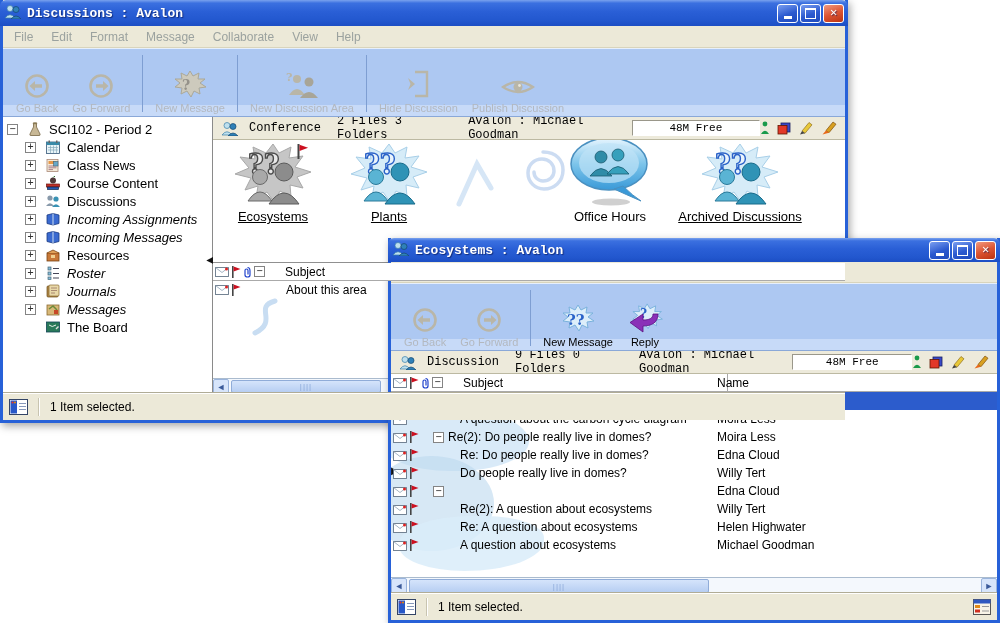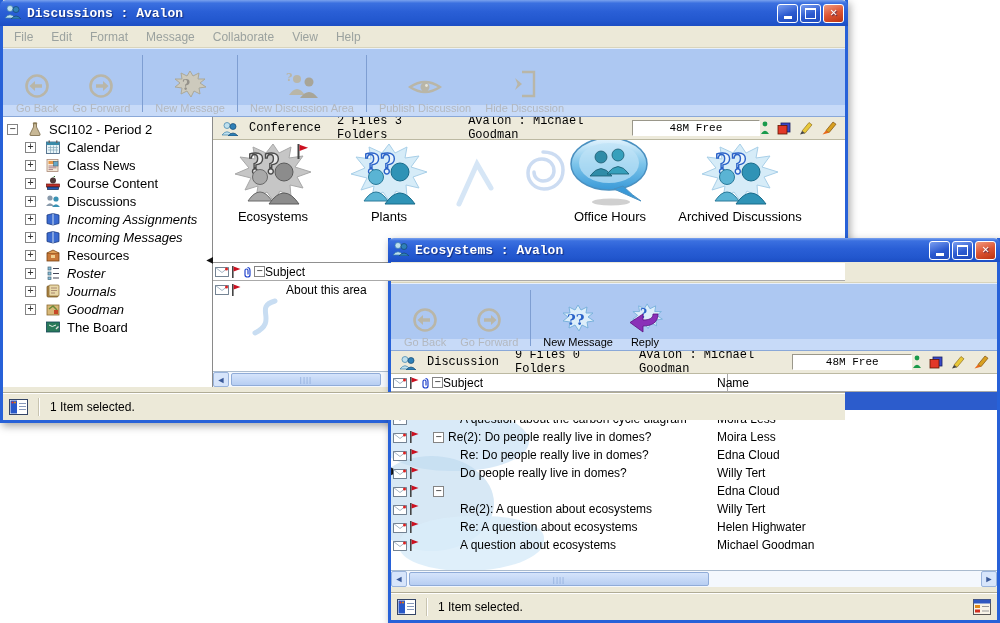--- a/index.html
+++ b/index.html
@@ -66,37 +66,37 @@
   .ticon{width:17px;height:16px;margin-right:5px;flex:none;display:flex;}
   .titem .tlabel.it{font-style:italic;}
   .split-arrow{position:absolute;font-size:10px;color:#111;line-height:1;}
   .sidebar .split-arrow{right:-2px;top:138px;}
   .mainpane{flex:1;display:flex;flex-direction:column;min-width:0;background:#fff;}
   .iconpane{flex:none;height:122px;position:relative;background:#fff;overflow:hidden;}
   .dicon{position:absolute;display:flex;flex-direction:column;align-items:center;
          justify-content:flex-end;z-index:1;height:80px;}
   .dicon .dimg{display:flex;}
   .dicon .dlabel{font-size:13px;margin-top:1px;}
-  .dicon.u .dlabel{}
+  .dicon.u .dlabel{text-decoration:underline;}
   .dicon .dflag{position:absolute;top:0;right:16px;}
   .deco{position:absolute;z-index:0;}
   
   .subjectpanel{flex:1;background:#fff;border-top:1px solid #909090;position:relative;overflow:hidden;}
   .lheader{height:17px;display:flex;align-items:center;border-bottom:1px solid #aaa;
            position:relative;font-size:12px;background:#fff;z-index:1;}
   .lrow{height:18px;display:flex;align-items:center;position:relative;font-size:12px;z-index:1;}
   .subjectpanel .lrow{height:17px;}
   .rowicons{flex:none;width:30px;display:flex;align-items:center;gap:2px;padding-left:2px;box-sizing:border-box;}
   .rowicons .ricon{display:flex;}
   .clip{width:11px;display:flex;flex:none;}
   .pmwrap{flex:none;width:15px;margin-left:12px;display:flex;}
   .subj{white-space:nowrap;}
   .lrow.ind .subj{padding-left:12px;}
   .s1row .subj{margin-left:43px;}
-  .lheader .subj{margin-left:0;text-align:center;}
+  .lheader .subj{margin-left:20px;text-align:center;}
   .nm{position:absolute;left:326px;white-space:nowrap;}
   .colline{position:absolute;left:336px;top:0;bottom:0;border-left:1px solid #a8a8a8;}
   .listwrap{flex:1;background:#fff;position:relative;overflow:hidden;display:flex;flex-direction:column;}
   .lrow.sel{background:#2c5ccc;color:#fff;}
   .listwrap .split-arrow{left:0;top:92px;}
   .wmA,.wmB,.wmC{position:absolute;z-index:0;}
   .wmA{left:-12px;top:35px;width:150px;height:62px;background:#cfe5f6;border-radius:45% 55% 50% 50%;opacity:.8;}
   .wmB{left:-22px;top:82px;width:125px;height:95px;background:#bcd9ee;border-radius:50%;opacity:.6;}
   .wmC{left:8px;top:142px;width:145px;height:55px;background:#d9ecf9;border-radius:50% 40% 55% 45%;opacity:.85;}
   
@@ -105,21 +105,21 @@
   #win2 .hscroll{height:16px;}
   .sb-btn{flex:none;width:16px;background:#d7e5fb;border:1px solid #9ab4dc;border-radius:2px;
           color:#3a5a9a;font-size:9px;display:flex;align-items:center;justify-content:center;box-sizing:border-box;}
   .sb-thumb{flex:none;margin:1px 0 1px 2px;background:linear-gradient(180deg,#d5e4fb,#b7cef2);
             border:1px solid #90acd8;border-radius:2px;display:flex;align-items:center;
             justify-content:center;box-sizing:border-box;}
   .sb-thumb::after{content:"||||";color:#8aa8d8;font-size:8px;letter-spacing:1px;}
   .sb-fill{flex:1;}
   
   .statusbar{flex:none;height:26px;background:#ece9d8;display:flex;align-items:center;
-             padding:0 6px;gap:10px;box-shadow:0 -1px 0 #fff,0 -2px 0 #b0ac96;z-index:2;margin-top:7px;}
+             padding:0 6px;gap:10px;box-shadow:0 -1px 0 #fff,0 -2px 0 #b0ac96;z-index:2;}
   .sb-sep{width:1px;align-self:stretch;margin:4px 0;background:#c8c4b0;border-right:1px solid #fff;}
   .statusbar .sicon{display:flex;}
   .statusbar .stext{font-size:12px;}
   .statusbar .right{margin-left:auto;display:flex;}
 </style>
 </head>
 <body>
 
 <div id="screen">
 
@@ -191,36 +191,36 @@
               <path d="M4 26 Q12 14 20 26 Z" fill="#b9b6a8"></path>
               <circle cx="24" cy="13" r="4.5" fill="#a8a598"></circle>
               <path d="M15 29 Q24 17 33 29 Z" fill="#a8a598"></path>
             </svg>
           </span>
     <span class="lbl">New Discussion Area</span>
   </div>
         <div class="tsep"></div>
         <div class="tbtn disabled">
     <span class="icon">
+            <svg width="26" height="30" viewBox="0 0 26 30">
+              <path d="M10 3 L22 3 L22 27 L10 27" fill="none" stroke="#b9b6a8" stroke-width="2.4"></path>
+              <path d="M10 15 L3 9 L5.5 15 L3 21 Z" fill="#b9b6a8"></path>
+            </svg>
+          </span>
+    <span class="lbl">Hide Discussion</span>
+  </div>
+        <div class="tbtn disabled">
+    <span class="icon">
             <svg width="34" height="24" viewBox="0 0 34 24">
               <path d="M2 12 Q17 2 32 12 Q17 22 2 12 Z" fill="none" stroke="#b9b6a8" stroke-width="2.4"></path>
               <circle cx="17" cy="12" r="4.5" fill="#b9b6a8"></circle>
               <circle cx="18.5" cy="10.5" r="1.4" fill="#e9e6da"></circle>
             </svg>
           </span>
     <span class="lbl">Publish Discussion</span>
-  </div>
-        <div class="tbtn disabled">
-    <span class="icon">
-            <svg width="26" height="30" viewBox="0 0 26 30">
-              <path d="M10 3 L22 3 L22 27 L10 27" fill="none" stroke="#b9b6a8" stroke-width="2.4"></path>
-              <path d="M10 15 L3 9 L5.5 15 L3 21 Z" fill="#b9b6a8"></path>
-            </svg>
-          </span>
-    <span class="lbl">Hide Discussion</span>
   </div>
       </div>
     <div class="wbody">
       <div class="sidebar">
         <div>
             <div class="titem">
     <span class="pmbox">−</span>
     <span class="ticon">
                 <svg width="16" height="16" viewBox="0 0 16 16">
                   <path d="M6.5 2.5 L9.5 2.5 L9.5 6 L13 13 Q13.6 14.5 12 14.5 L4 14.5 Q2.4 14.5 3 13 L6.5 6 Z" fill="#c8b896" stroke="#776644" stroke-width="0.8"></path>
@@ -334,21 +334,21 @@
   </div>
             <div class="titem lvl1">
     <span class="pmbox">+</span>
     <span class="ticon">
                 <svg width="16" height="16" viewBox="0 0 16 16">
                   <rect x="2" y="4" width="12" height="10" fill="#d8b878" stroke="#8a6a30" stroke-width="0.8"></rect>
                   <path d="M4 8 L8 5 L12 9" stroke="#6a8a3a" stroke-width="1.5" fill="none"></path>
                   <rect x="9" y="9" width="4" height="4" fill="#c84828"></rect>
                 </svg>
               </span>
-    <span class="tlabel it">Goodman</span>
+    <span class="tlabel it">Messages</span>
   </div>
             <div class="titem lvl1">
     <span class="pmbox hidden"></span>
     <span class="ticon">
                 <svg width="16" height="16" viewBox="0 0 16 16">
                   <rect x="1.5" y="3" width="13" height="10" fill="#2a7a5a" stroke="#114455" stroke-width="0.8"></rect>
                   <path d="M4 6 Q7 9 11 6" stroke="#e8f0e8" stroke-width="1" fill="none"></path>
                   <path d="M11 10 L13.5 7.5" stroke="#dddddd" stroke-width="1.5"></path>
                 </svg>
               </span>

